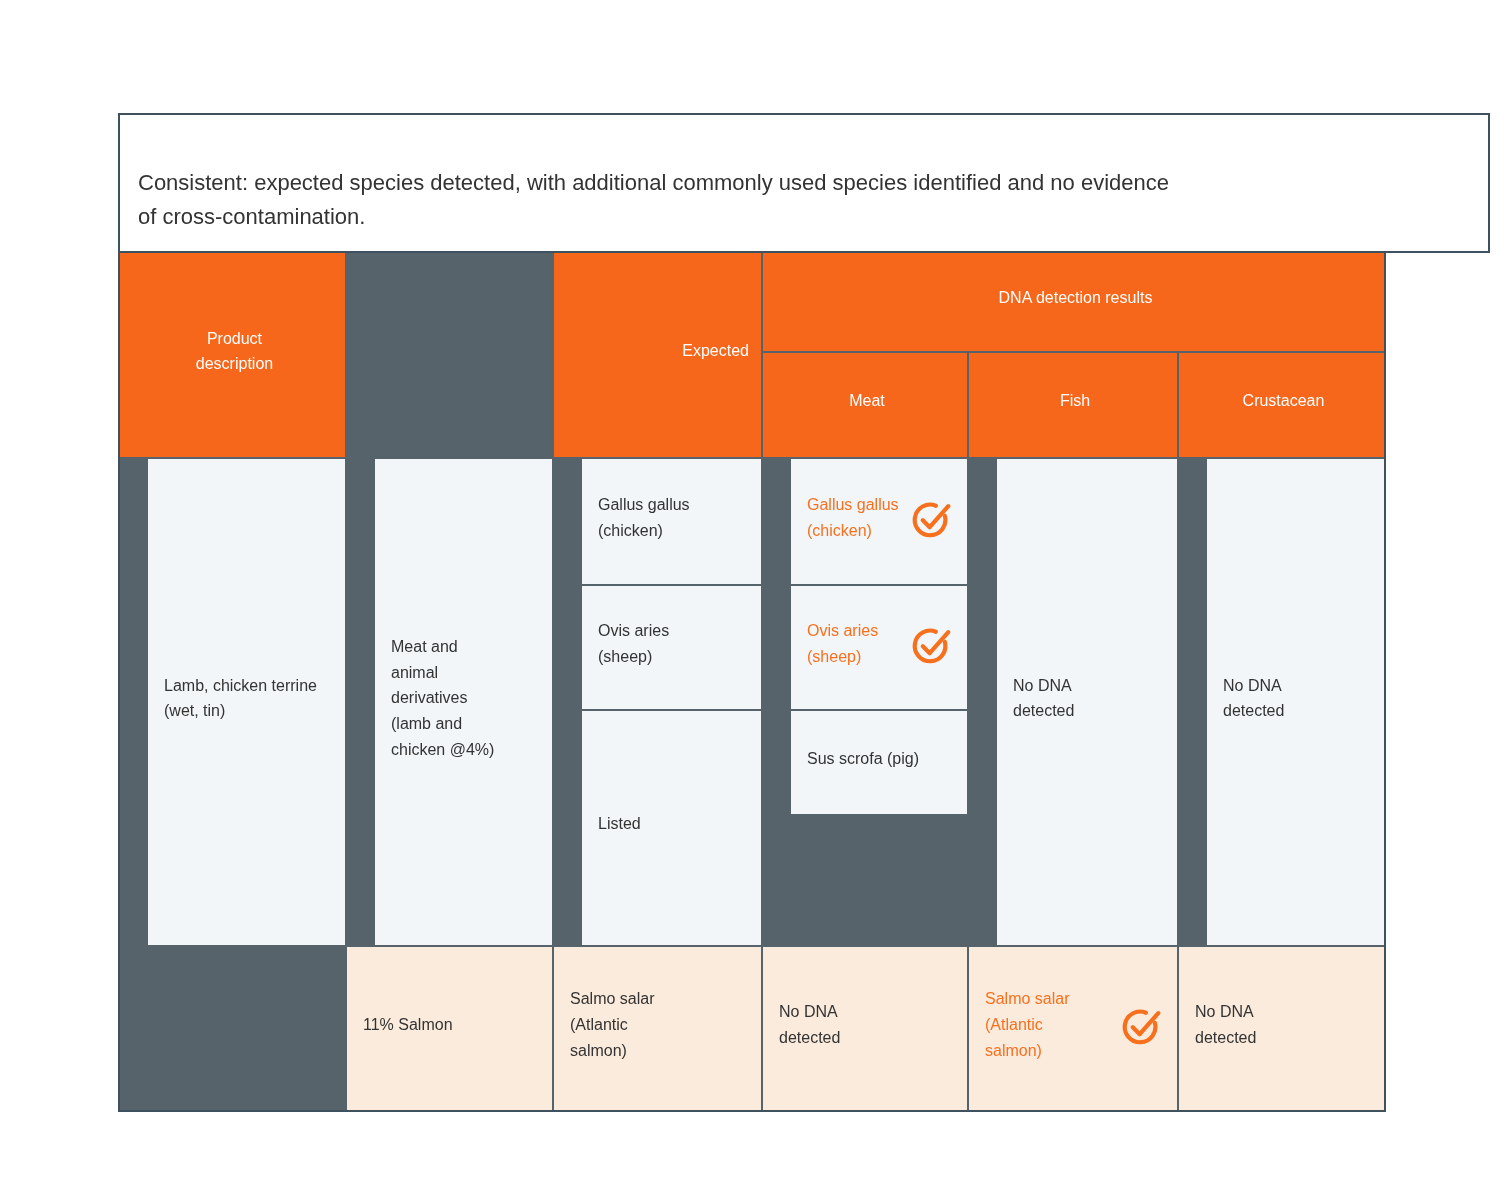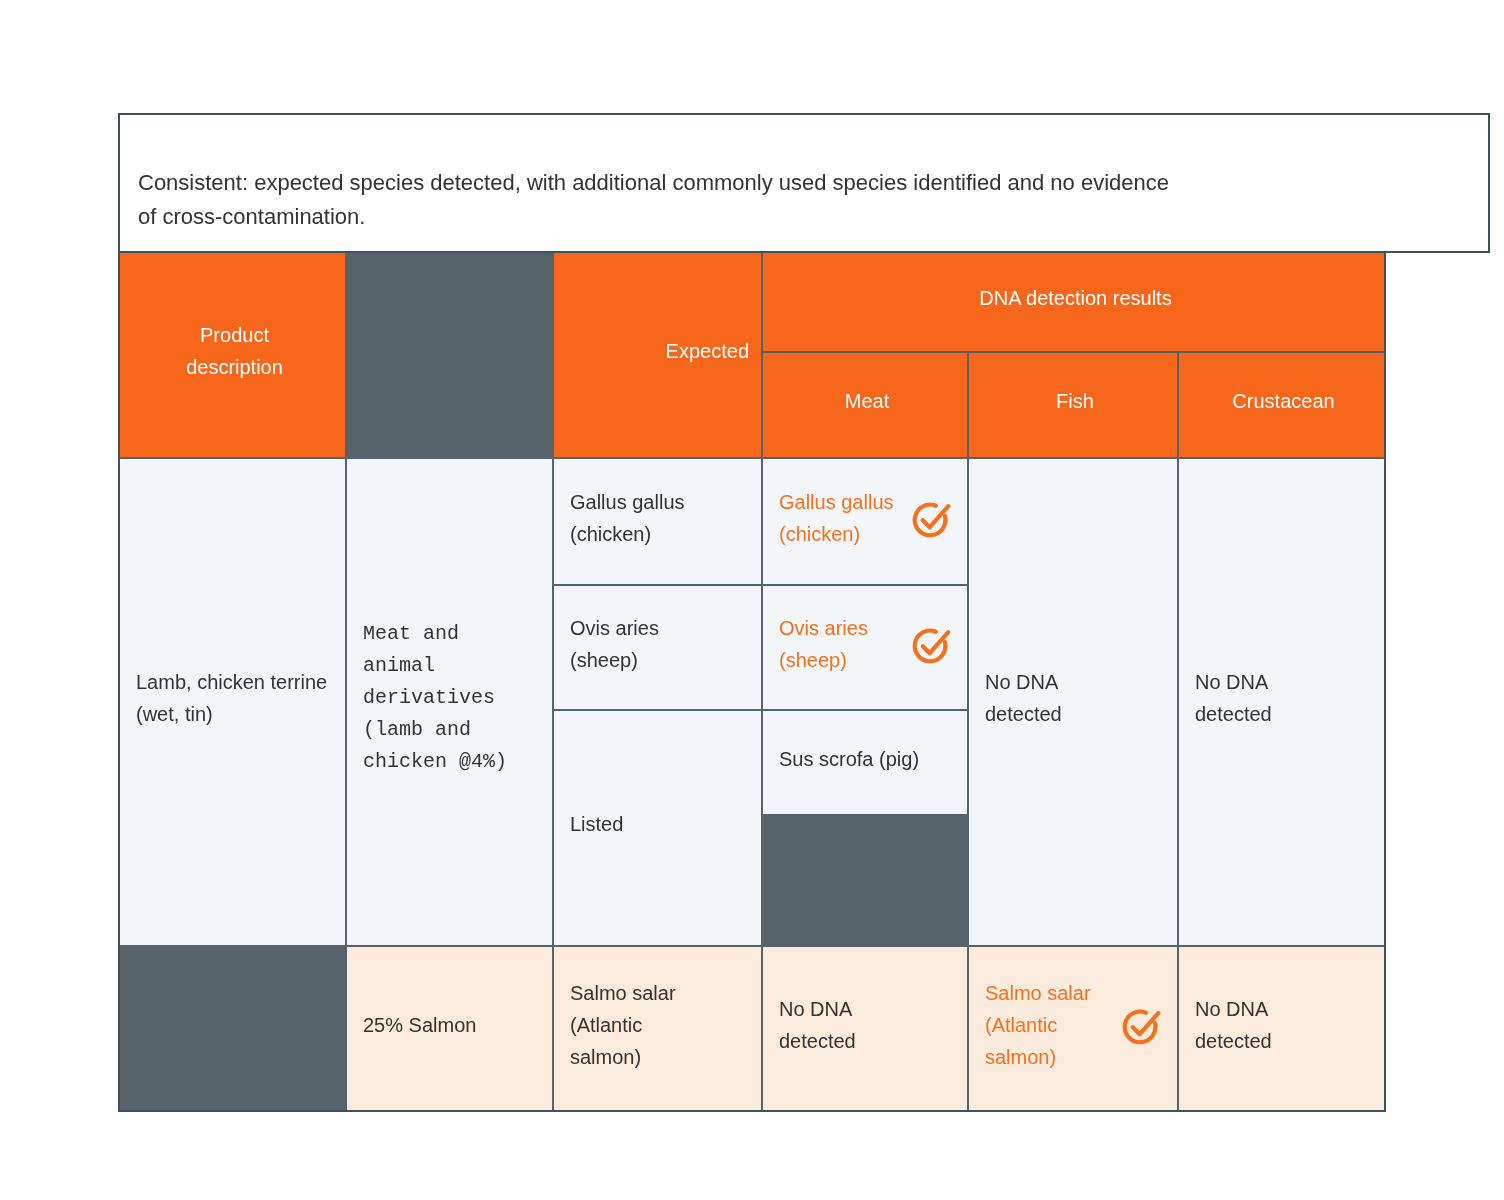--- a/index.html
+++ b/index.html
@@ -40,49 +40,49 @@
     grid-template-columns:225px 205px 207px 204px 208px 205px;
     grid-template-rows:98px 104px 125px 123px 103px 129px 163px;
     gap:2px;
     background:var(--border-inner);
     border:2px solid var(--border-outer);
   }
   .cell{
     display:flex;
     align-items:center;
     padding:2px 12px 10px 16px;
-    font-size:20px;
+    font-size:16px;
     line-height:1.6;
   }
   .cell .txt{white-space:pre-line;}
   .hcell{
     background:var(--header-orange);
     color:var(--header-text);
     justify-content:center;
     text-align:center;
   }
-  .body1{background:var(--row1-bg);}
+  .body1{background:var(--row1-bg);margin-left:28px;}
   .body2{background:var(--row2-bg);}
   .accent{color:var(--accent-orange);}
   .check{
     margin-left:auto;
     flex:0 0 auto;
     width:46px;height:46px;
     display:block;
   }
   
   .h-product   {grid-column:1;grid-row:1/3;}
   .h-listed    {grid-column:2;grid-row:1/3;}
   .h-expected  {grid-column:3;grid-row:1/3;justify-content:flex-end;}
   .h-dna       {grid-column:4/7;grid-row:1;}
   .h-meat      {grid-column:4;grid-row:2;}
   .h-fish      {grid-column:5;grid-row:2;}
   .h-crust     {grid-column:6;grid-row:2;}
   .r1-product     {grid-column:1;grid-row:3/7;}
-  .r1-ingredients {grid-column:2;grid-row:3/7;font-family:Liberation Mono, monospace;}
+  .r1-ingredients {grid-column:2;grid-row:3/7;}
   .r1-exp-gallus  {grid-column:3;grid-row:3;}
   .r1-exp-ovis    {grid-column:3;grid-row:4;}
   .r1-exp-others  {grid-column:3;grid-row:5/7;}
   .r1-meat-gallus {grid-column:4;grid-row:3;}
   .r1-meat-ovis   {grid-column:4;grid-row:4;}
   .r1-meat-sus    {grid-column:4;grid-row:5;}
   .r1-meat-mel    {grid-column:4;grid-row:6;}
   .r1-fish        {grid-column:5;grid-row:3/7;}
   .r1-crust       {grid-column:6;grid-row:3/7;}
   .r2-product     {grid-column:1;grid-row:7;}
@@ -171,21 +171,21 @@
     <div class="cell body1 r1-fish">
       <span class="txt">No DNA
 detected</span>
     </div>
     <div class="cell body1 r1-crust">
       <span class="txt">No DNA
 detected</span>
     </div>
 
     <div class="cell body2 r2-ingredients">
-      <span class="txt">25% Salmon</span>
+      <span class="txt">11% Salmon</span>
     </div>
     <div class="cell body2 r2-expected">
       <span class="txt">Salmo salar
 (Atlantic
 salmon)</span>
     </div>
     <div class="cell body2 r2-meat">
       <span class="txt">No DNA
 detected</span>
     </div>

